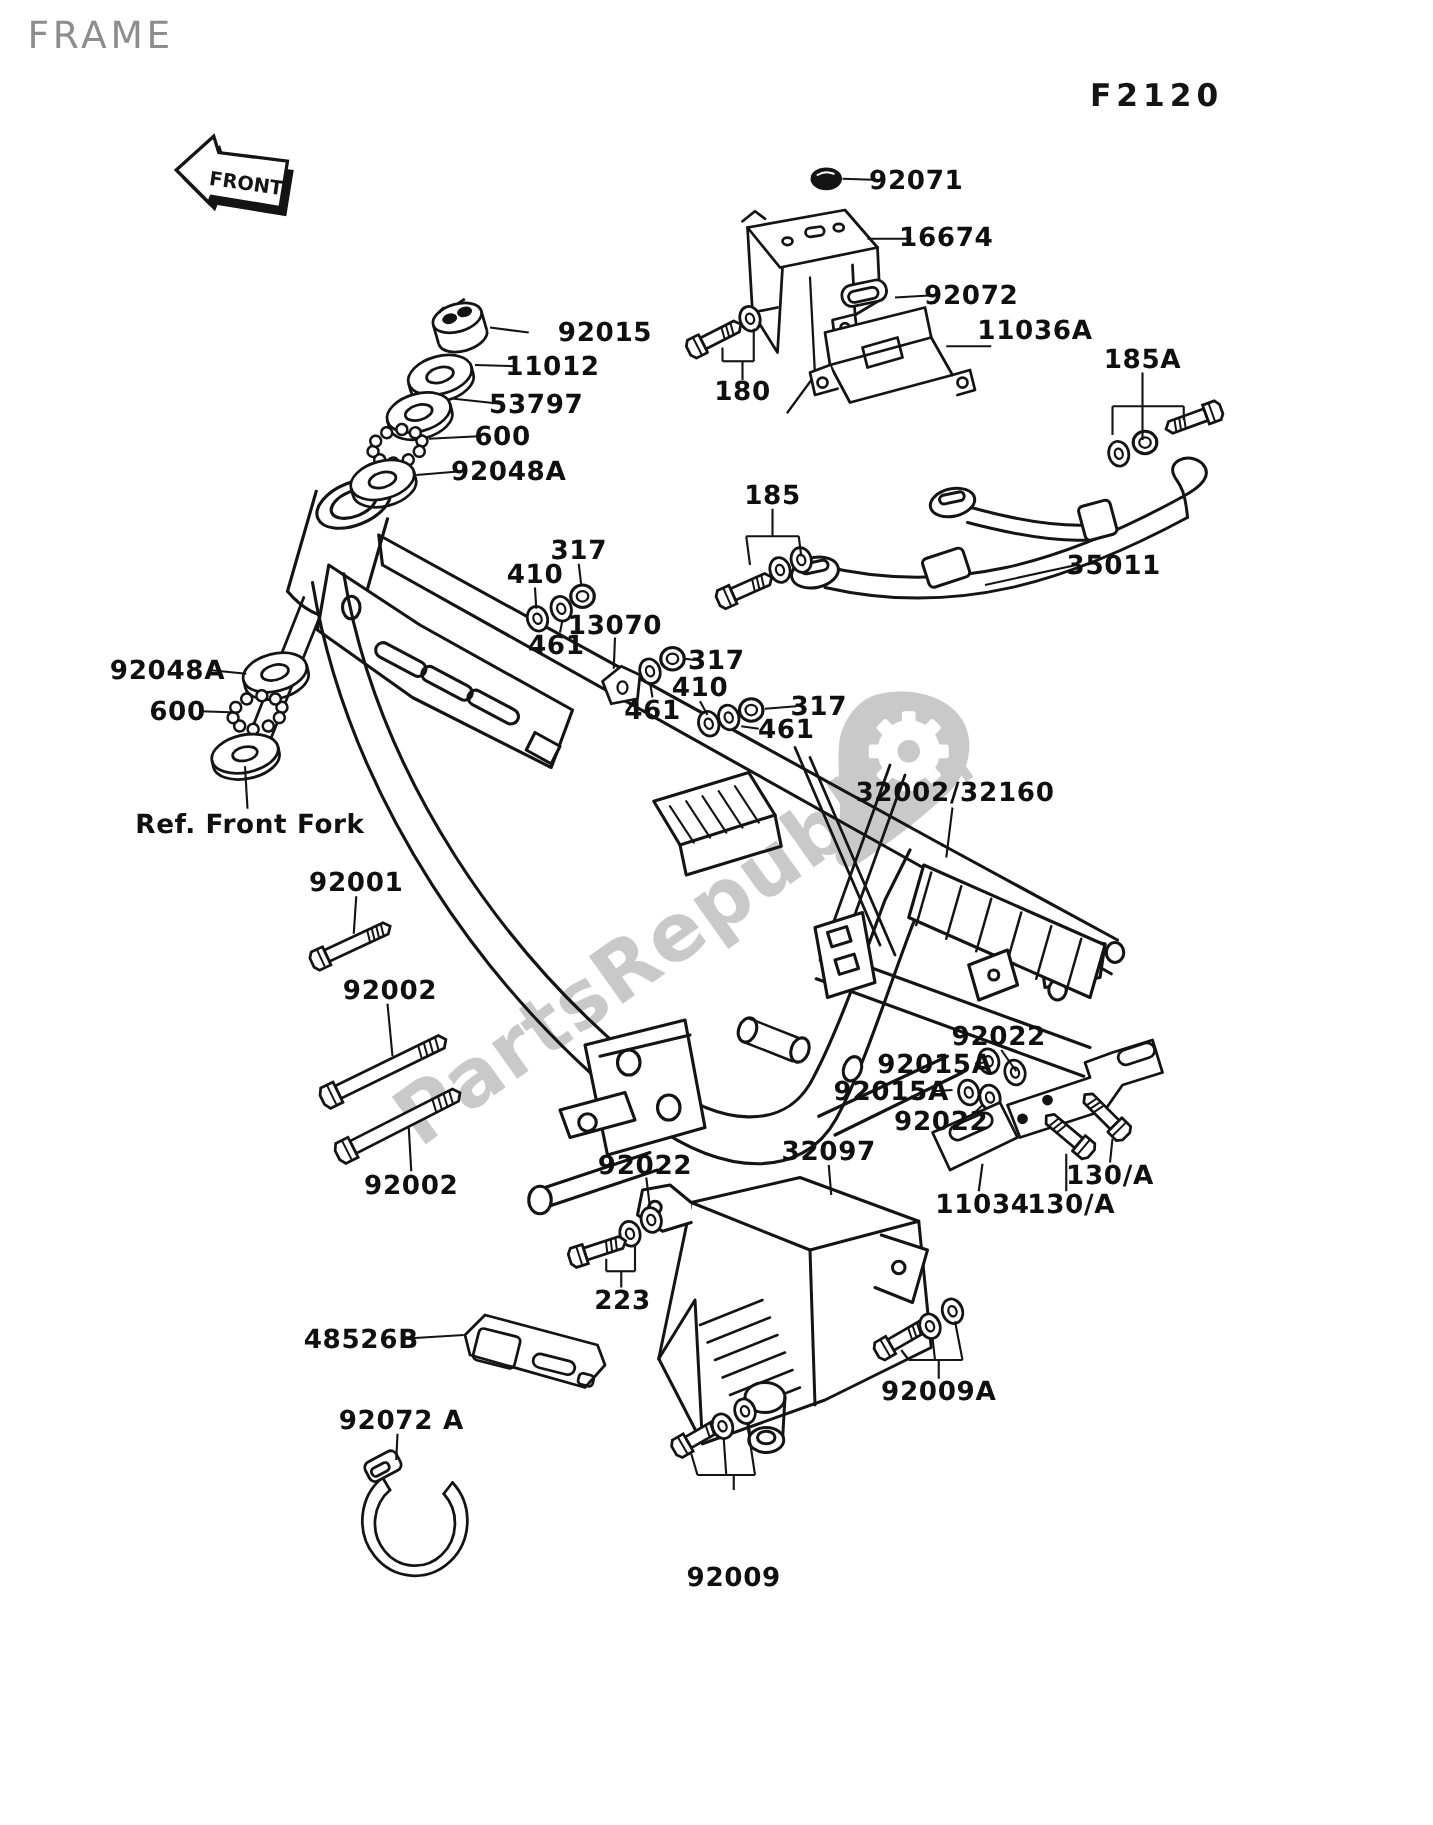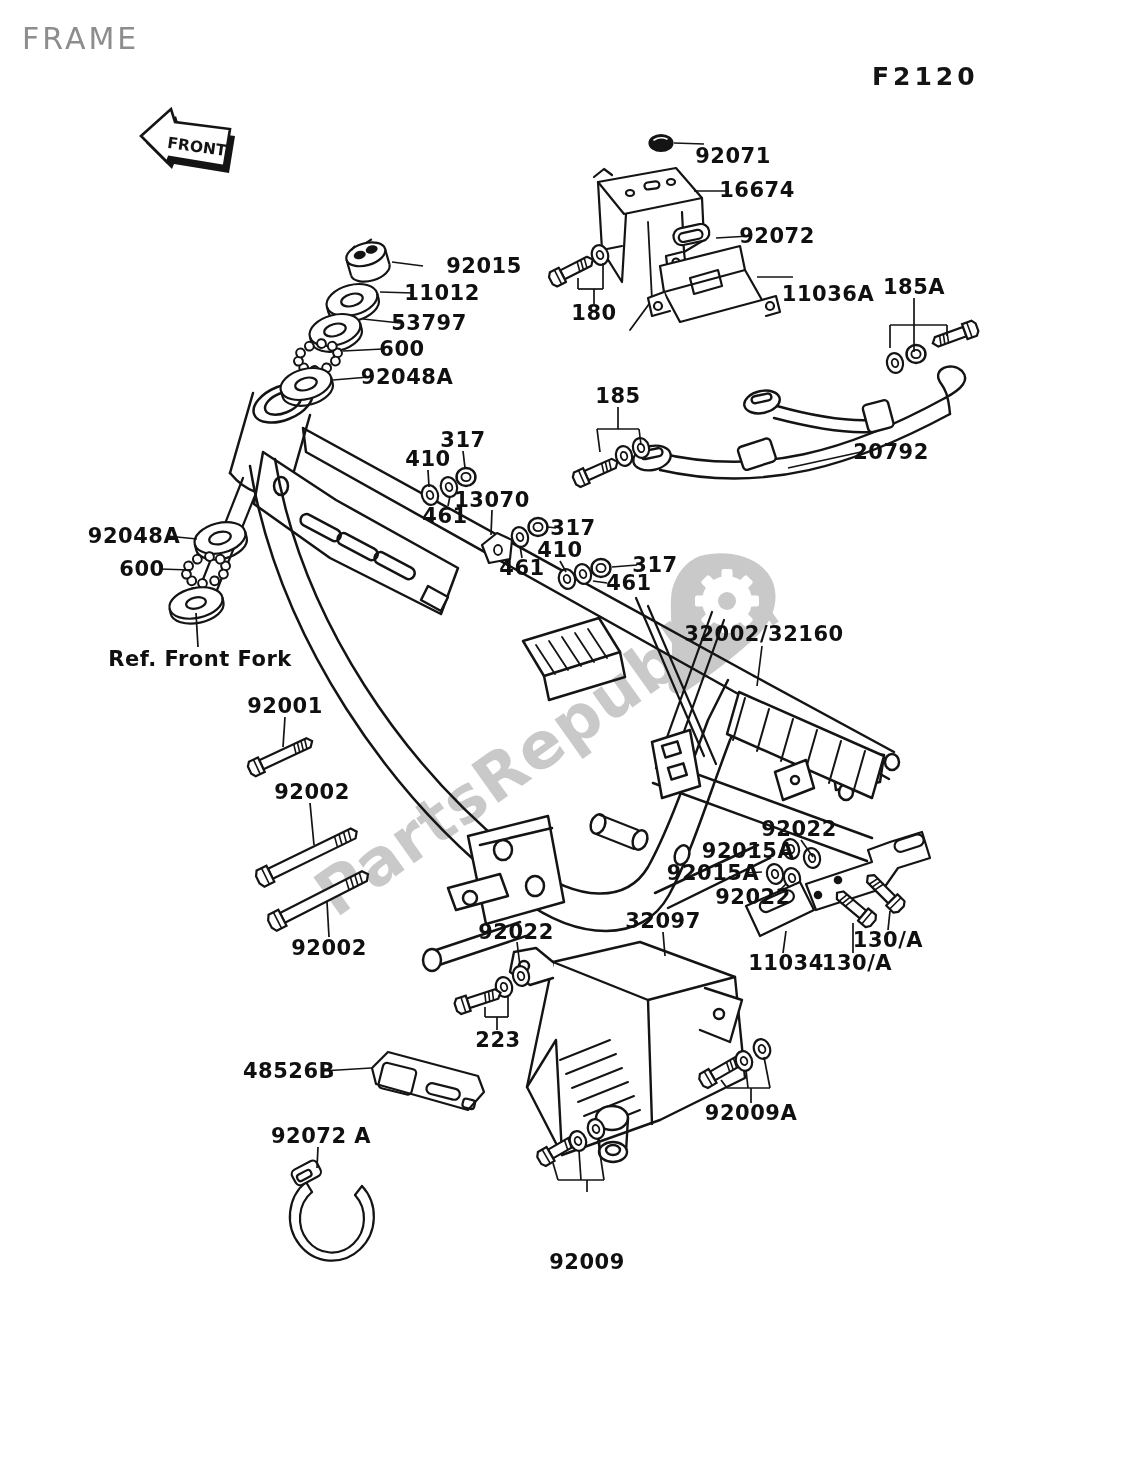--- a/index.html
+++ b/index.html
@@ -1,19 +1,19 @@
 <!DOCTYPE html>
 <html><head>
 <meta charset="utf-8">
 <style>
   html,body{margin:0;padding:0;background:#fff;}
   .page{position:relative;width:1146px;height:1460px;background:#fff;overflow:hidden;
         font-family:"DejaVu Sans","Liberation Sans",sans-serif;}
   .page-title{position:absolute;left:22px;top:11px;font-size:30px;color:#8d8d8d;
-              letter-spacing:3px;font-weight:normal;margin-top:10px;}
+              letter-spacing:3px;font-weight:normal;}
   .figure-code{position:absolute;left:872px;top:62px;font-size:25px;color:#141414;
                font-weight:bold;letter-spacing:4px;}
   svg.art{position:absolute;left:0;top:0;width:1146px;height:1460px;}
   #labels{position:absolute;left:0;top:0;width:100%;height:100%;pointer-events:none;}
   .part-label{position:absolute;transform:translate(-50%,-50%);font-size:21px;
               font-weight:bold;color:#101010;white-space:nowrap;letter-spacing:.5px;}
   .leader{fill:none;stroke:#141414;stroke-width:1.7;}
 </style>
 </head>
 <body>
@@ -403,33 +403,33 @@
         <polyline points="770,1088 764,1057" class="leader"></polyline>
         <polyline points="587,1192 587,1180" class="leader"></polyline>
         <polyline points="558,1180 604,1180" class="leader"></polyline>
         <polyline points="558,1180 553,1163" class="leader"></polyline>
         <polyline points="581,1180 579,1151" class="leader"></polyline>
         <polyline points="604,1180 598,1140" class="leader"></polyline>
       </g>
   </svg>
 
   <div id="labels">
-      <div class="part-label" style="left: 733px; top: 144px; margin-top: 12px;">92071</div>
+      <div class="part-label" style="left: 733px; top: 144px;">92071</div>
       <div class="part-label" style="left: 757px; top: 190px;">16674</div>
       <div class="part-label" style="left: 777px; top: 236px;">92072</div>
-      <div class="part-label" style="left: 828px; top: 294px;">11036A</div>
+      <div class="part-label" style="left: 828px; top: 264px;">11036A</div>
       <div class="part-label" style="left: 914px; top: 287px;">185A</div>
       <div class="part-label" style="left: 452px; top: 266px; margin-left: 32px;">92015</div>
       <div class="part-label" style="left: 442px; top: 293px;">11012</div>
       <div class="part-label" style="left: 429px; top: 323px;">53797</div>
       <div class="part-label" style="left: 402px; top: 349px;">600</div>
       <div class="part-label" style="left: 407px; top: 377px;">92048A</div>
       <div class="part-label" style="left: 594px; top: 313px; text-align: right;">180</div>
       <div class="part-label" style="left: 618px; top: 396px;">185</div>
-      <div class="part-label" style="left: 891px; top: 452px;">20792</div>
+      <div class="part-label" style="left: 891px; top: 452px;">35011</div>
       <div class="part-label" style="left: 463px; top: 440px;">317</div>
       <div class="part-label" style="left: 428px; top: 459px;">410</div>
       <div class="part-label" style="left: 445px; top: 516px;">461</div>
       <div class="part-label" style="left: 492px; top: 500px;">13070</div>
       <div class="part-label" style="left: 573px; top: 528px;">317</div>
       <div class="part-label" style="left: 560px; top: 550px;">410</div>
       <div class="part-label" style="left: 522px; top: 568px;">461</div>
       <div class="part-label" style="left: 655px; top: 565px;">317</div>
       <div class="part-label" style="left: 629px; top: 583px;">461</div>
       <div class="part-label" style="left: 134px; top: 536px;">92048A</div>

